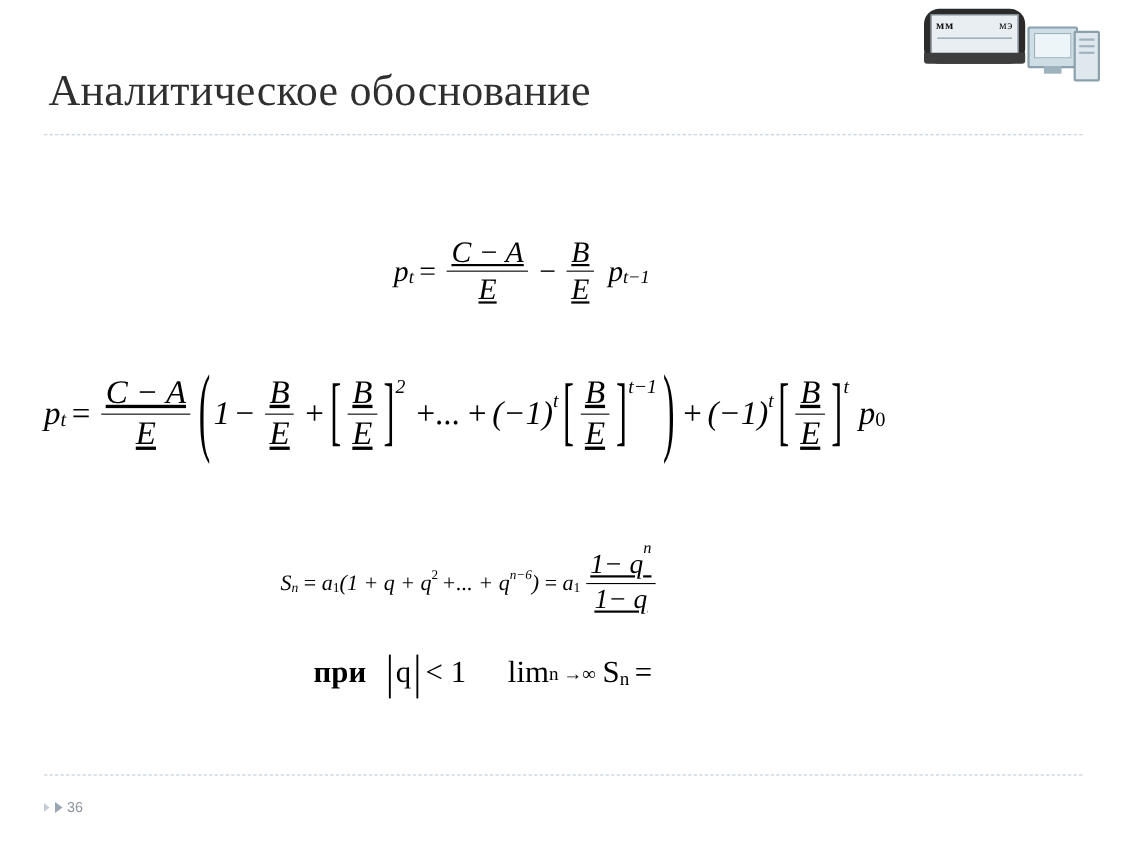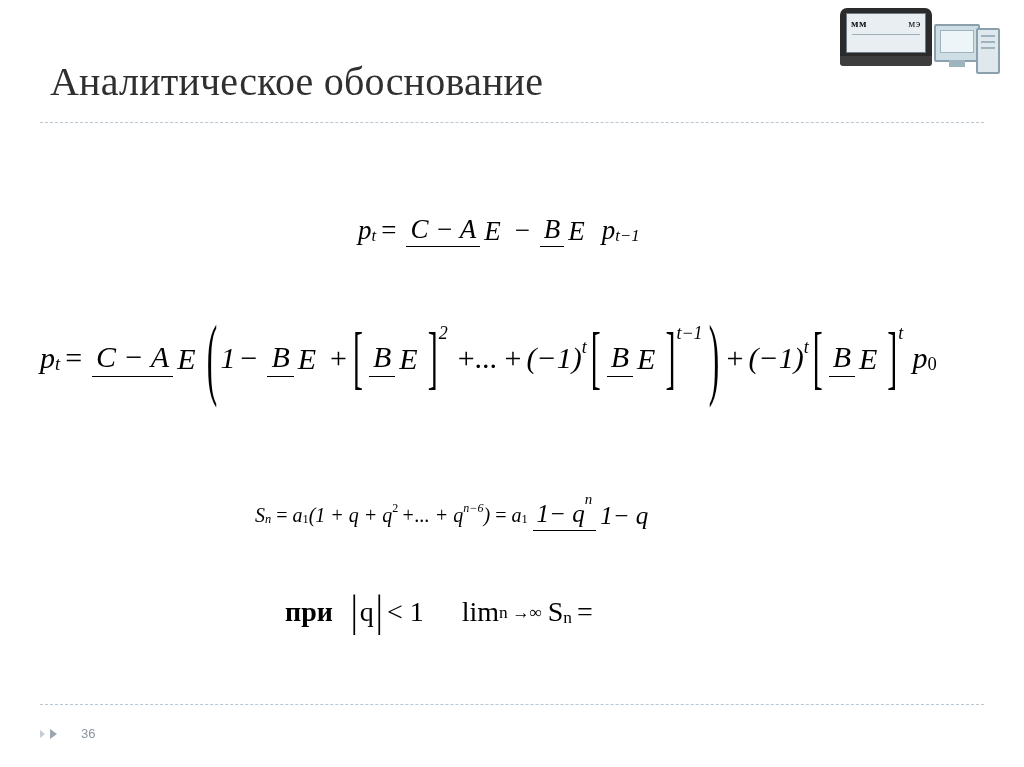--- a/index.html
+++ b/index.html
@@ -27,23 +27,23 @@
     top: 8px;
     right: 24px;
     width: 160px;
     height: 68px;
   }
   .logo-laptop {
     position: absolute;
     left: 0;
     top: 0;
     width: 92px;
-    height: 58px;
+    height: 50px;
     background: #2b2b2b;
-    border-radius: 7px;
+    border-radius: 14px;
   }
   .logo-laptop .screen {
     position: absolute;
     left: 6px;
     top: 5px;
     right: 6px;
     height: 38px;
     background: #e9eef2;
     border: 1px solid #6f7b85;
   }
@@ -143,21 +143,20 @@
   .title {
     position: absolute;
     left: 44px;
     top: 58px;
     font-size: 40px;
     color: #2f2f2f;
     font-family: "Liberation Serif", serif;
     font-weight: normal;
     letter-spacing: 0.2px;
     white-space: nowrap;
-    margin-left: 6px;
   }
   .rule-top {
     position: absolute;
     left: 40px;
     right: 40px;
     top: 122px;
     border-top: 1px dashed #b9c7d2;
   }
   .rule-bottom {
     position: absolute;
@@ -167,21 +166,21 @@
     border-top: 1px dashed #b9c7d2;
   }
 
   
   .footer {
     position: absolute;
     left: 40px;
     bottom: 26px;
     display: flex;
     align-items: center;
-    gap: 24px;
+    gap: 4px;
   }
   .footer .bullets {
     display: flex;
     gap: 5px;
     align-items: center;
   }
   .tri {
     width: 0;
     height: 0;
     border-left: 7px solid #9aa7b2;
@@ -207,25 +206,26 @@
   }
   .eq {
     position: absolute;
     display: flex;
     align-items: center;
     white-space: nowrap;
   }
   .it { font-style: italic; }
   .frac {
     display: inline-flex;
-    flex-direction: row;
+    flex-direction: column;
     align-items: center;
     justify-content: center;
     vertical-align: middle;
     margin: 0 5px;
+    text-decoration: underline;
   }
   .frac > .num {
     padding: 0 4px 1px 4px;
     border-bottom: 1.6px solid #000;
     line-height: 1.15;
   }
   .frac > .den {
     padding: 1px 4px 0 4px;
     line-height: 1.15;
   }

